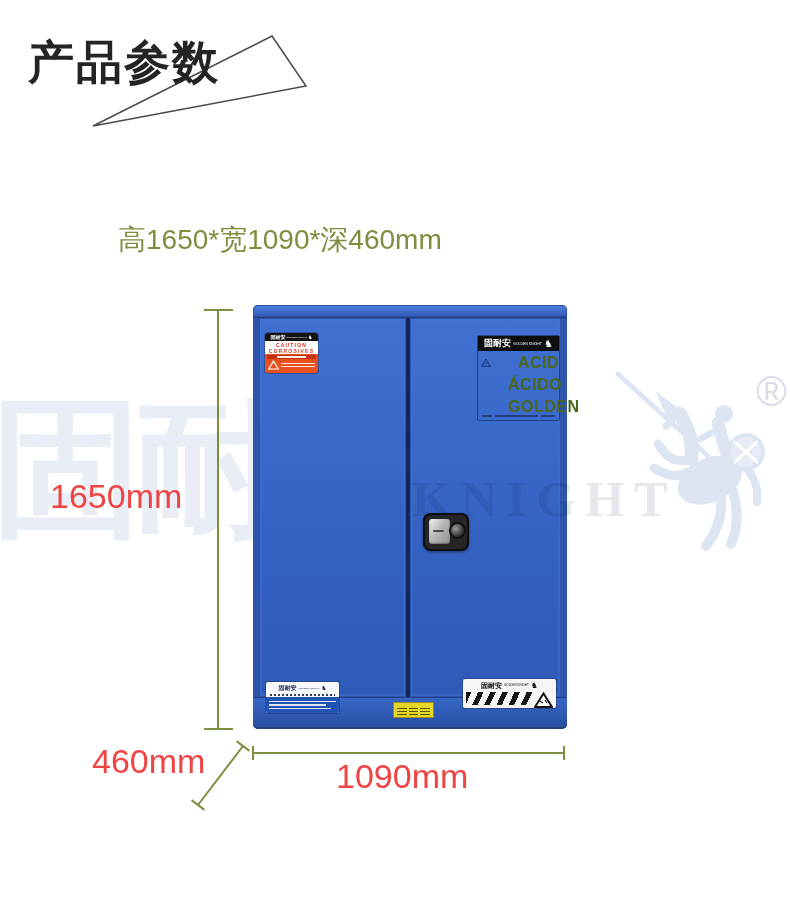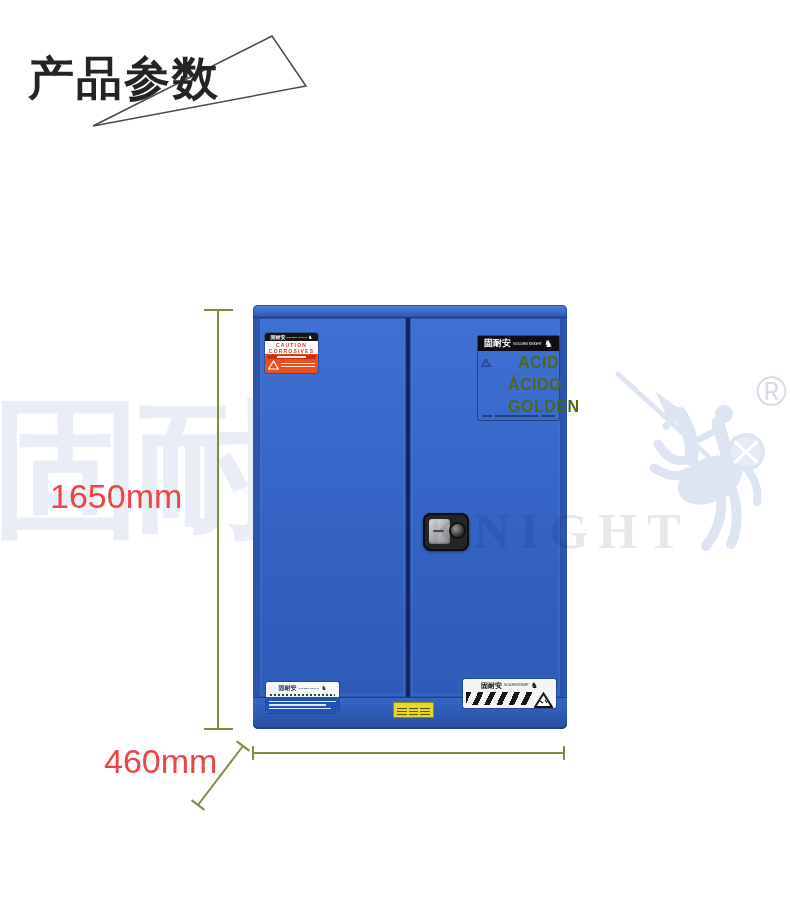--- a/index.html
+++ b/index.html
@@ -5,21 +5,21 @@
   * { margin:0; padding:0; box-sizing:border-box; }
   html,body { background:#ffffff; }
   .page {
     position:relative; width:790px; height:916px; background:#ffffff;
     overflow:hidden; font-family:"Liberation Sans", sans-serif;
   }
 
   
   .title-tri { position:absolute; left:0; top:0; width:360px; height:150px; }
   .page-title {
-    position:absolute; left:28px; top:48px; font-size:46px; font-weight:700;
+    position:absolute; left:28px; top:32px; font-size:46px; font-weight:700;
     color:#242424; letter-spacing:2px; z-index:5;
   }
 
   
   .dim-text {
     position:absolute; left:118px; top:221px; font-size:28px; color:#7b8f3e;
     font-weight:400; z-index:5;
   }
   .capacity-box {
     position:absolute; left:463px; top:212px; width:144px; height:53px;
@@ -31,21 +31,21 @@
   .wm-cn {
     position:absolute; left:-8px; top:370px; font-size:150px; font-weight:700;
     color:#e9edf6; letter-spacing:-8px; z-index:1; white-space:nowrap;
   }
   .wm-en {
     position:absolute; font-family:"Liberation Serif", serif; font-weight:700;
     font-size:50px; letter-spacing:10px; color:rgba(14,24,54,0.10); z-index:3;
     white-space:nowrap;
   }
   .wm-golden { left:368px; top:416px; }
-  .wm-knight { left:425px; top:470px;margin-top:32px; }
+  .wm-knight { left:412px; top:470px; }
   .wm-horse { position:absolute; left:588px; top:366px; z-index:1; }
   .wm-reg {
     position:absolute; left:756px; top:368px; font-size:42px; color:#d7dce8;
     z-index:1; font-weight:400;
   }
 
   
   .cabinet { position:absolute; left:253px; top:305px; width:314px; height:424px; z-index:2; }
   .cab-cap {
     position:absolute; left:0; top:0; width:314px; height:13px;
@@ -162,33 +162,34 @@
     background:#e6d627; border:1px solid #9d8c15; border-radius:1px;
     display:flex; gap:2px; align-items:center; padding:2px 3px; z-index:3;
   }
   .yellow-label i { display:block; flex:1; height:9px;
     background:repeating-linear-gradient(0deg, rgba(40,40,8,0.75) 0 1px, transparent 1px 3px); }
 
   
   .dims-svg { position:absolute; left:0; top:0; width:790px; height:916px; z-index:4; pointer-events:none; }
   .dim-label { position:absolute; font-size:34px; color:#ef4444; z-index:4; }
   .lbl-height { left:50px; top:477px; }
-  .lbl-depth  { left:92px; top:742px;margin-left:12px; }
+  .lbl-depth  { left:92px; top:742px; }
   .lbl-width  { left:336px; top:757px; }
 </style>
 </head>
 <body>
 
 <div class="page">
 
   <svg class="title-tri" viewBox="0 0 360 150">
     <polygon points="93,126 272,36 306,86" fill="none" stroke="#4a4a4a" stroke-width="1.5"></polygon>
   </svg>
   <div class="page-title">产品参数</div>
 
+  <div class="dim-text">高1650*宽1090*深460mm</div>
 
   <div class="wm-cn">固耐安</div>
   <div class="wm-en wm-knight">KNIGHT</div>
   <svg class="wm-horse" width="205" height="190" viewBox="0 0 205 190">
     <g stroke="#dee5f2" fill="none" stroke-linecap="round">
       <line x1="30" y1="8" x2="120" y2="90" stroke-width="5"></line>
       <path d="M95,50 L76,36 L84,54 L78,60" stroke-width="7"></path>
       <path d="M92,48 C101,63 106,77 103,93" stroke-width="14"></path>
       <ellipse cx="122" cy="114" rx="34" ry="22" transform="rotate(-25 122 114)" fill="#dee5f2" stroke="none"></ellipse>
       <path d="M98,94 C85,97 77,89 70,78" stroke-width="9"></path>
@@ -325,14 +326,15 @@
       <line x1="253" y1="753" x2="564" y2="753"></line>
       <line x1="253" y1="746" x2="253" y2="760"></line>
       <line x1="564" y1="746" x2="564" y2="760"></line>
       <line x1="243" y1="746" x2="198" y2="805"></line>
       <line x1="236.6" y1="741.1" x2="249.4" y2="750.9"></line>
       <line x1="191.6" y1="800.1" x2="204.4" y2="809.9"></line>
     </g>
   </svg>
   <div class="dim-label lbl-height">1650mm</div>
   <div class="dim-label lbl-depth">460mm</div>
+  <div class="dim-label lbl-width">1090mm</div>
 
 </div>
 
 </body></html>

